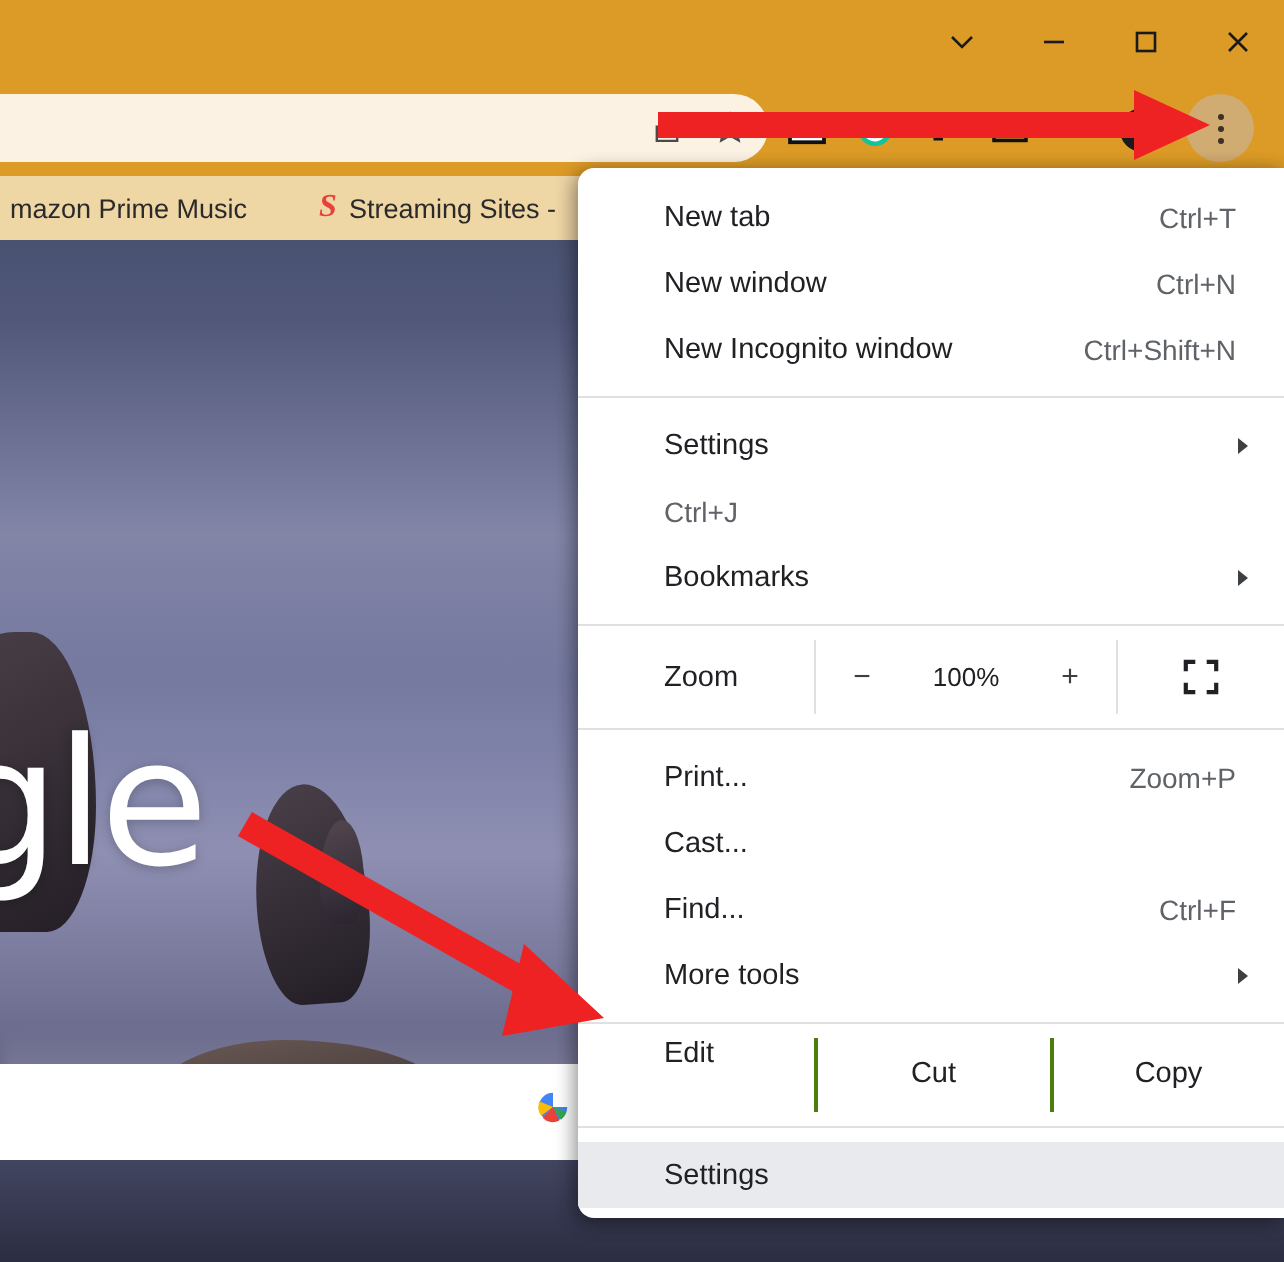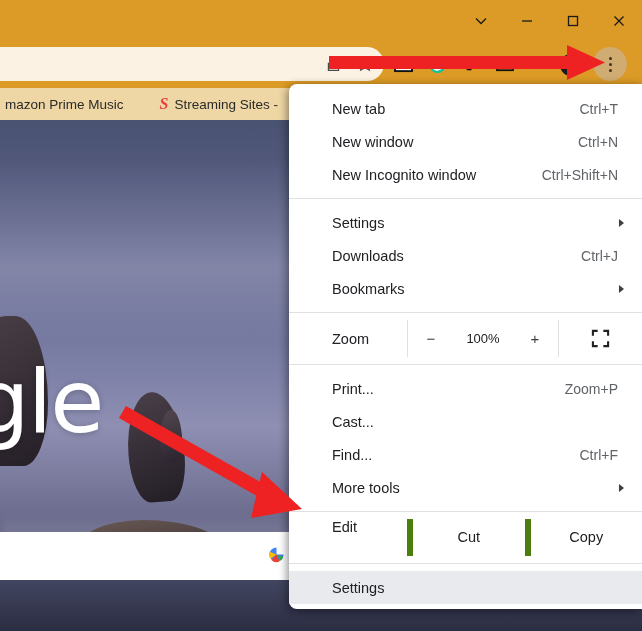--- a/index.html
+++ b/index.html
@@ -198,21 +198,21 @@
     width: 84px; height: 37px;
     border-left: 1px solid #e0e0e0;
     display: flex; align-items: center; justify-content: center;
   }
   .edit-row {
     display: flex; align-items: flex-start; height: 37px;
   }
   .edit-row .elabel { width: 118px; padding-left: 43px; }
   .edit-row .ebtn {
     flex: 1 1 0; text-align: center; height: 37px;
-    line-height: 37px; border-left: 6px solid #4d7c0f;
+    line-height: 37px; border-left: 2px solid #4d7c0f;
   }
 
   
   .arrows {
     position: absolute; left: 0; top: 0;
     width: 642px; height: 631px;
     pointer-events: none;
   }
 </style>
 </head>
@@ -346,21 +346,20 @@
       <span class="accel">Ctrl+Shift+N</span>
     </div>
 
     <div class="sep"></div>
 
     <div class="mi">
       <span class="label">Settings</span>
       <span class="caret"></span>
     </div>
     <div class="mi">
-      <span class="label">Downloads</span>
       <span class="accel">Ctrl+J</span>
     </div>
     <div class="mi">
       <span class="label">Bookmarks</span>
       <span class="caret"></span>
     </div>
 
     <div class="sep"></div>
 
     <div class="zoom-row">

